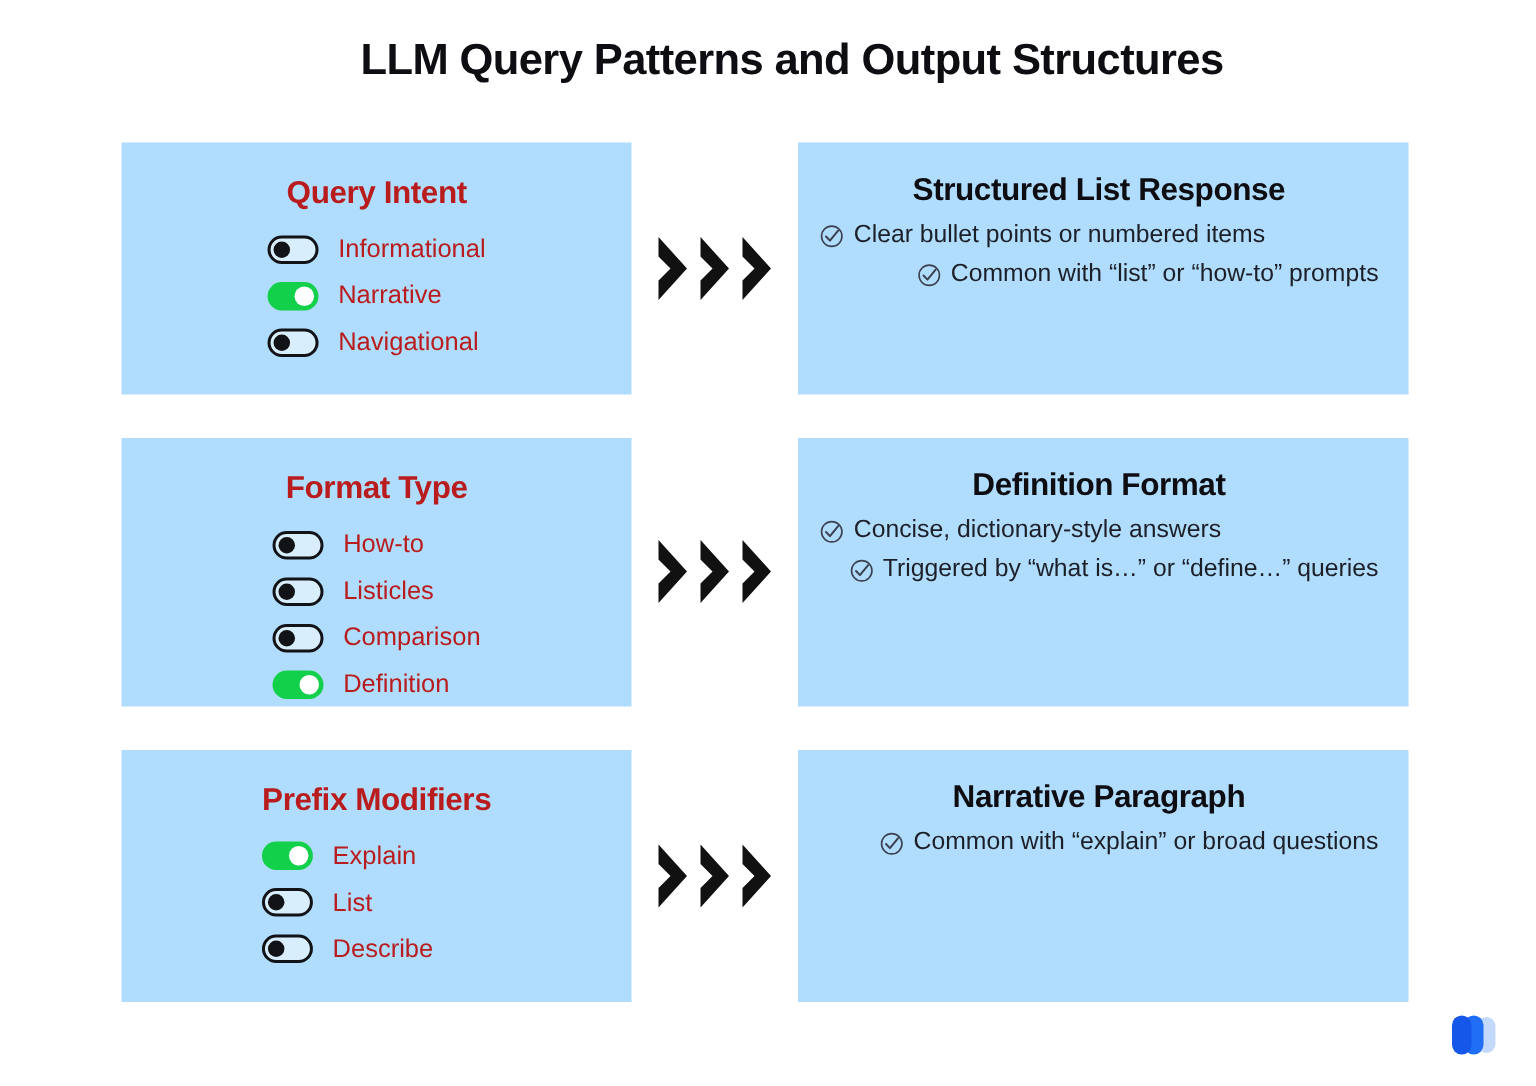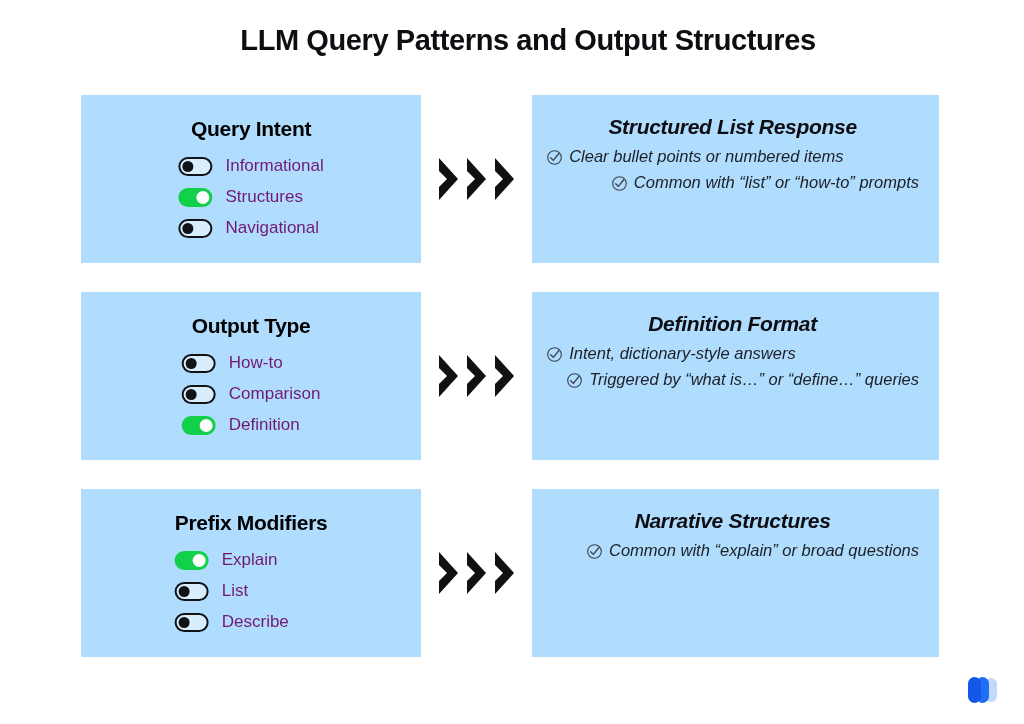--- a/index.html
+++ b/index.html
@@ -46,21 +46,21 @@
     align-items: stretch;
     margin-bottom: 29px;
   }
   .row:last-child { margin-bottom: 0; }
 
   .card {
     background: #b0dcfd;
     position: relative;
   }
   .card-left  { width: 368px; min-height: 168px; }
-  .card-right { width: 440px; min-height: 168px; font-style: italic; }
+  .card-right { width: 440px; min-height: 168px; }
 
   .gap {
     width: 120px;
     display: flex;
     align-items: center;
     justify-content: center;
   }
 
   
   .chevrons {
@@ -80,21 +80,21 @@
     display: inline-block;
     position: relative;
     left: 50%;
     transform: translateX(-50%);
     padding-top: 22px;
     text-align: left;
   }
   .left-title {
     font-size: 21px;
     font-weight: bold;
-    color: #000000;
+    color: #b91c1c;
     text-align: center;
     margin-bottom: 12px;
     letter-spacing: -0.3px;
     white-space: nowrap;
   }
   .toggle-list { display: block; }
   .toggle-row {
     display: flex;
     align-items: center;
     gap: 13px;
@@ -131,21 +131,21 @@
     position: absolute;
     width: 13px;
     height: 13px;
     border-radius: 50%;
     background: #ffffff;
     top: 1px;
     right: 1px;
   }
   .toggle-label {
     font-size: 17px;
-    color: #701a75;
+    color: #b91c1c;
     white-space: nowrap;
   }
 
   
   .right-inner {
     padding: 20px 20px 18px 14px;
   }
   .right-title {
     font-size: 21px;
     font-weight: bold;
@@ -198,21 +198,21 @@
               <div class="toggle-row">
                 <span class="switch off">
                   <span class="knob"></span>
                 </span>
                 <span class="toggle-label">Informational</span>
               </div>
               <div class="toggle-row">
                 <span class="switch on">
                   <span class="knob"></span>
                 </span>
-                <span class="toggle-label">Structures</span>
+                <span class="toggle-label">Narrative</span>
               </div>
               <div class="toggle-row">
                 <span class="switch off">
                   <span class="knob"></span>
                 </span>
                 <span class="toggle-label">Navigational</span>
               </div>
             </div></div></div>
         <div class="gap">
           <div class="chevrons">
@@ -253,26 +253,32 @@
                     <path d="M5.5 10.2 L8.6 13.4 L15 5.6" fill="none" stroke="#3c4250" stroke-width="1.6" stroke-linecap="round" stroke-linejoin="round"></path>
                   </svg>
                 </span>
                 <span class="bullet-text"> Common with “list” or “how-to” prompts</span>
               </div>
             </div>
           </div>
         </div>
       </div>
       <div class="row">
-        <div class="card card-left"><div class="left-inner"><div class="left-title">Output Type</div><div class="toggle-list">
+        <div class="card card-left"><div class="left-inner"><div class="left-title">Format Type</div><div class="toggle-list">
               <div class="toggle-row">
                 <span class="switch off">
                   <span class="knob"></span>
                 </span>
                 <span class="toggle-label">How-to</span>
+              </div>
+              <div class="toggle-row">
+                <span class="switch off">
+                  <span class="knob"></span>
+                </span>
+                <span class="toggle-label">Listicles</span>
               </div>
               <div class="toggle-row">
                 <span class="switch off">
                   <span class="knob"></span>
                 </span>
                 <span class="toggle-label">Comparison</span>
               </div>
               <div class="toggle-row">
                 <span class="switch on">
                   <span class="knob"></span>
@@ -303,21 +309,21 @@
           <div class="right-inner">
             <div class="right-title">Definition Format</div>
             <div class="bullets">
               <div class="bullet">
                 <span class="check-icon">
                   <svg viewBox="0 0 20 20">
                     <circle cx="10" cy="10" r="8" fill="none" stroke="#3c4250" stroke-width="1.3"></circle>
                     <path d="M5.5 10.2 L8.6 13.4 L15 5.6" fill="none" stroke="#3c4250" stroke-width="1.6" stroke-linecap="round" stroke-linejoin="round"></path>
                   </svg>
                 </span>
-                <span class="bullet-text">Intent, dictionary-style answers</span>
+                <span class="bullet-text">Concise, dictionary-style answers</span>
               </div>
               <div class="bullet">
                 <span class="check-icon">
                   <svg viewBox="0 0 20 20">
                     <circle cx="10" cy="10" r="8" fill="none" stroke="#3c4250" stroke-width="1.3"></circle>
                     <path d="M5.5 10.2 L8.6 13.4 L15 5.6" fill="none" stroke="#3c4250" stroke-width="1.6" stroke-linecap="round" stroke-linejoin="round"></path>
                   </svg>
                 </span>
                 <span class="bullet-text"> Triggered by “what is…” or “define…” queries</span>
               </div>
@@ -360,21 +366,21 @@
             </span>
             <span class="chev">
               <svg viewBox="0 0 26 46">
                 <path d="M3 2 L22 23 L3 44 L3 31 L11 23 L3 15 Z" fill="#111111"></path>
               </svg>
             </span>
           </div>
         </div>
         <div class="card card-right">
           <div class="right-inner">
-            <div class="right-title">Narrative Structures</div>
+            <div class="right-title">Narrative Paragraph</div>
             <div class="bullets">
               <div class="bullet">
                 <span class="check-icon">
                   <svg viewBox="0 0 20 20">
                     <circle cx="10" cy="10" r="8" fill="none" stroke="#3c4250" stroke-width="1.3"></circle>
                     <path d="M5.5 10.2 L8.6 13.4 L15 5.6" fill="none" stroke="#3c4250" stroke-width="1.6" stroke-linecap="round" stroke-linejoin="round"></path>
                   </svg>
                 </span>
                 <span class="bullet-text"> Common with “explain” or broad questions</span>
               </div>

